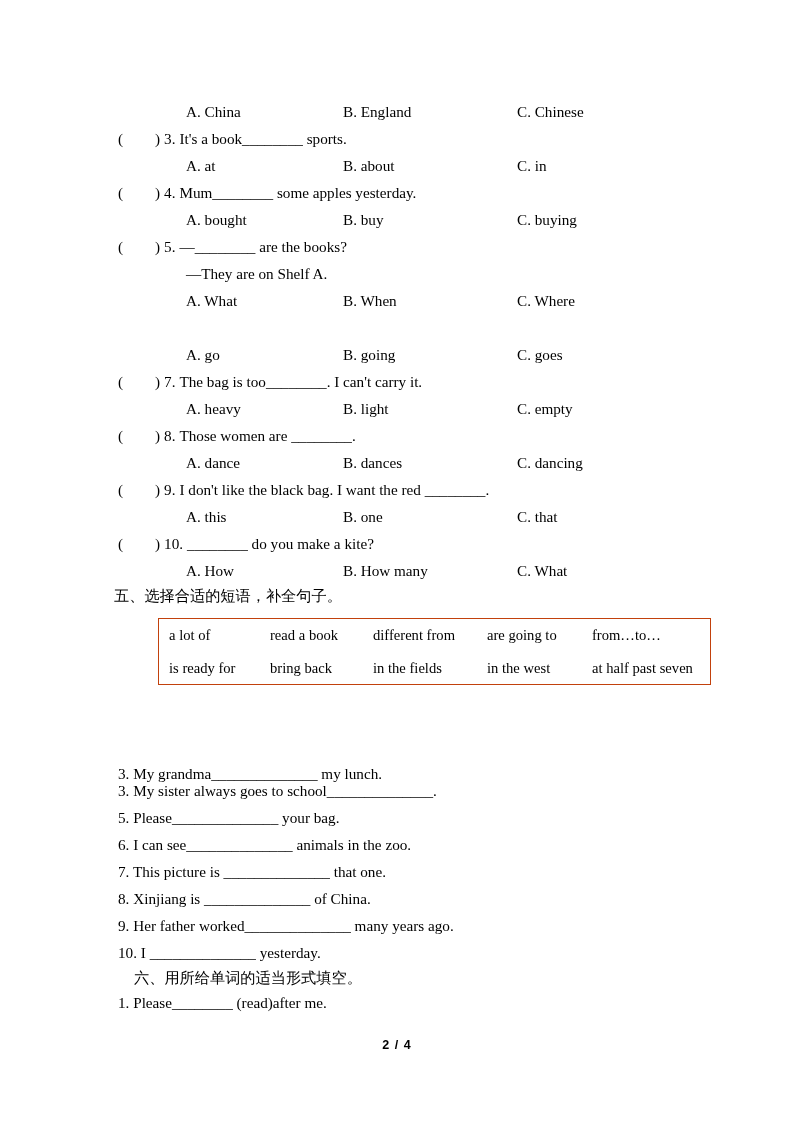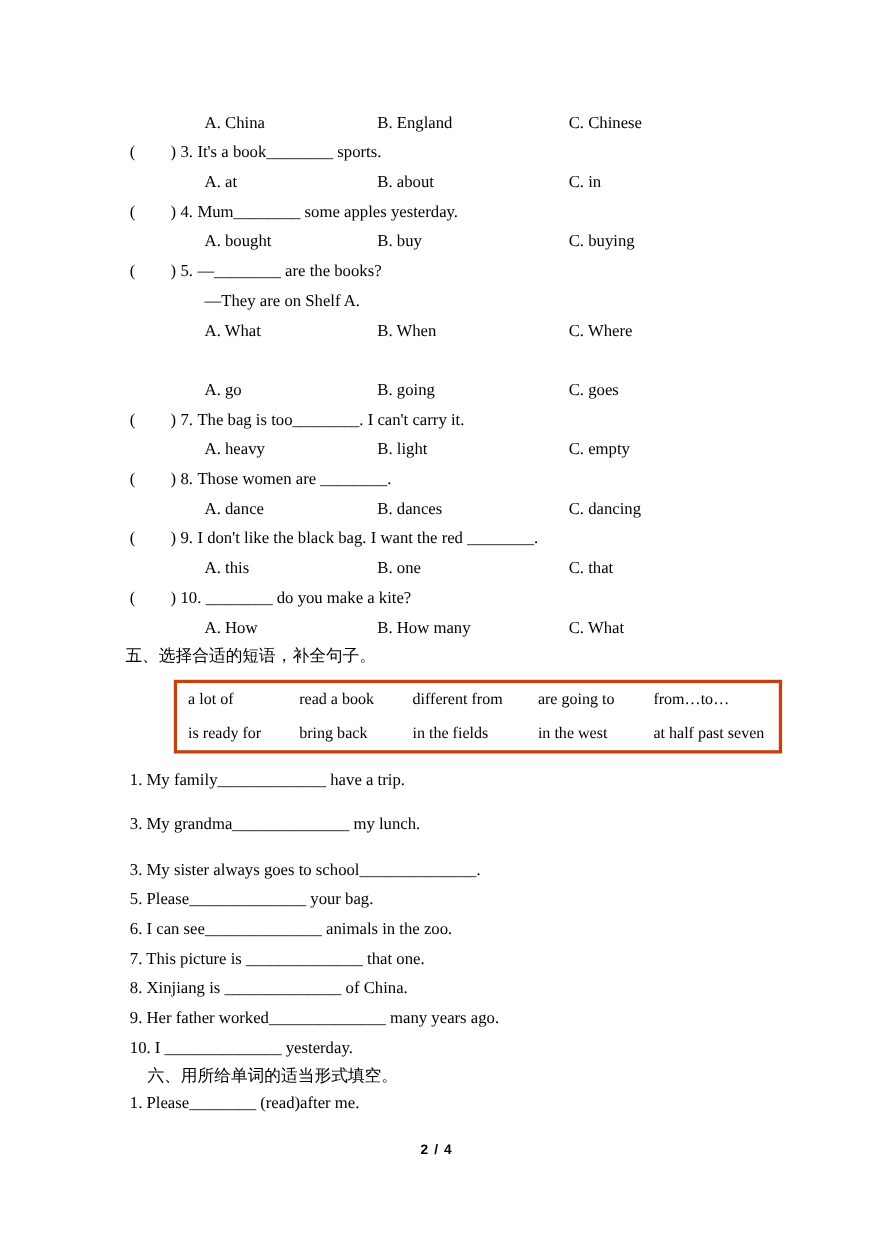--- a/index.html
+++ b/index.html
@@ -78,21 +78,21 @@
     letter-spacing: 0px;
   }
 
   
   .phrase-box {
     position: absolute;
     left: 158px;
     top: 618px;
     width: 553px;
     height: 67px;
-    border: 3px solid #c2410c;
+    border: 1px solid #c2410c;
     box-sizing: border-box;
   }
   .phrase-box table {
     width: 100%;
     height: 100%;
     border-collapse: collapse;
     table-layout: fixed;
   }
   .phrase-box td {
     font-size: 14.6px;
@@ -235,22 +235,21 @@
           <td>is ready for</td>
           <td>bring back</td>
           <td>in the fields</td>
           <td>in the west</td>
           <td>at half past seven</td>
         </tr>
       </tbody>
     </table>
   </div>
 
-  <div class="fill-line" style="top:696px;">1. My family_____________ have a trip.</div>
-  <div class="fill-line" style="top:736px;">3. My grandma______________ my lunch.</div>
+  <div class="fill-line" style="top:760px;">3. My grandma______________ my lunch.</div>
   <div class="fill-line" style="top:777px;">3. My sister always goes to school______________.</div>
   <div class="fill-line" style="top:804px;">5. Please______________ your bag.</div>
   <div class="fill-line" style="top:831px;">6. I can see______________ animals in the zoo.</div>
   <div class="fill-line" style="top:858px;">7. This picture is ______________ that one.</div>
   <div class="fill-line" style="top:885px;">8. Xinjiang is ______________ of China.</div>
   <div class="fill-line" style="top:912px;">9. Her father worked______________ many years ago.</div>
   <div class="fill-line" style="top:939px;">10. I ______________ yesterday.</div>
 
   <div class="section-heading" style="top:965px;margin-left:20px;">六、用所给单词的适当形式填空。</div>
 

